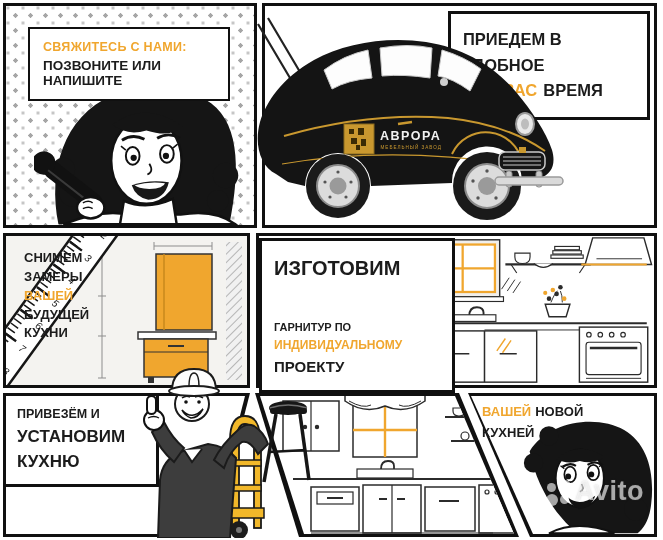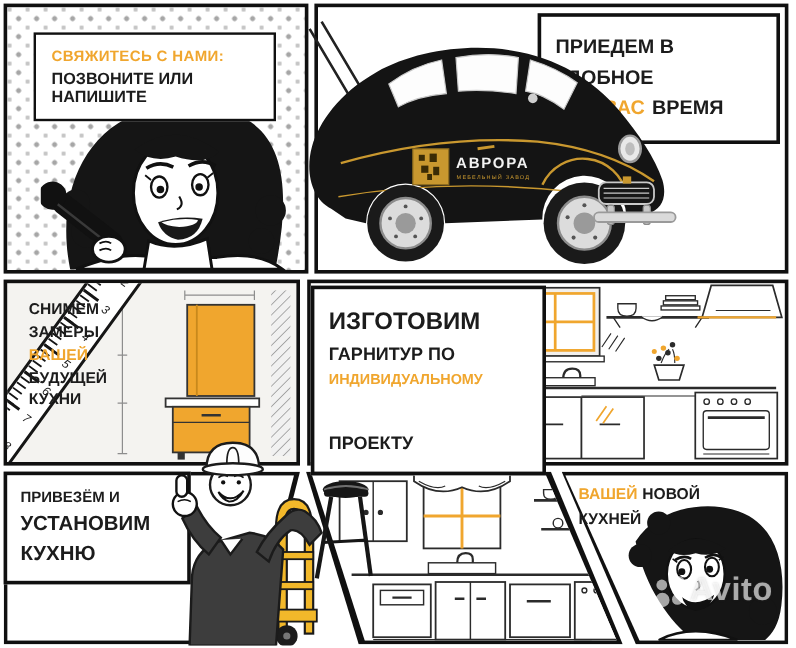--- a/index.html
+++ b/index.html
@@ -218,23 +218,23 @@
       <circle cx="314" cy="66" r="2.4" fill="#F0A62E"></circle>
         <circle cx="302" cy="57" r="2.4" fill="#F0A62E"></circle>
       <circle cx="310" cy="54" r="2.4" fill="#2b2b2b"></circle>
         <circle cx="294" cy="60" r="2.2" fill="#F0A62E"></circle>
       <path d="M252,108 l-9,13 m15,-11 l-9,13" stroke="#F0A62E" stroke-width="1.5" fill="none"></path>
       <path d="M10,40 l-8,12 m14,-10 l-8,12" stroke="#F0A62E" stroke-width="1.5" fill="none"></path>
       <path d="M160,70 l-7,10 m12,-9 l-7,10" stroke="#F0A62E" stroke-width="1.3" fill="none"></path>
     </svg>
     <div class="tbox" style="left:0px;top:2px;width:166px;padding:12px 12px;line-height:1.55;">
       <div style="font-size:20px;">ИЗГОТОВИМ</div>
-      <div style="font-size:15px;">ГАРНИТУР ПО</div>
+      <div style="font-size:11px;margin-top:35px;">ГАРНИТУР ПО</div>
       <div style="font-size:12px;" class="gold">ИНДИВИДУАЛЬНОМУ</div>
-      <div style="font-size:15px;margin-top:32px;">ПРОЕКТУ</div>
+      <div style="font-size:15px;">ПРОЕКТУ</div>
     </div>
   </div>
 
   <div class="panel-skew" style="left:3px;top:393px;width:250px;height:144px;">
     <div class="pborder" style="clip-path:polygon(0px 0px,247px 0px,210px 144px,0px 144px);"></div>
     <div class="pinner dots-cream" style="clip-path:polygon(3px 3px,242px 3px,207px 141px,3px 141px);"></div>
     <div class="tbox" style="left:0;top:0;width:128px;padding:9px 11px;line-height:1.5;">
       <div style="font-size:12.5px;">ПРИВЕЗЁМ И</div>
       <div style="font-size:17px;">УСТАНОВИМ КУХНЮ</div>
     </div>

